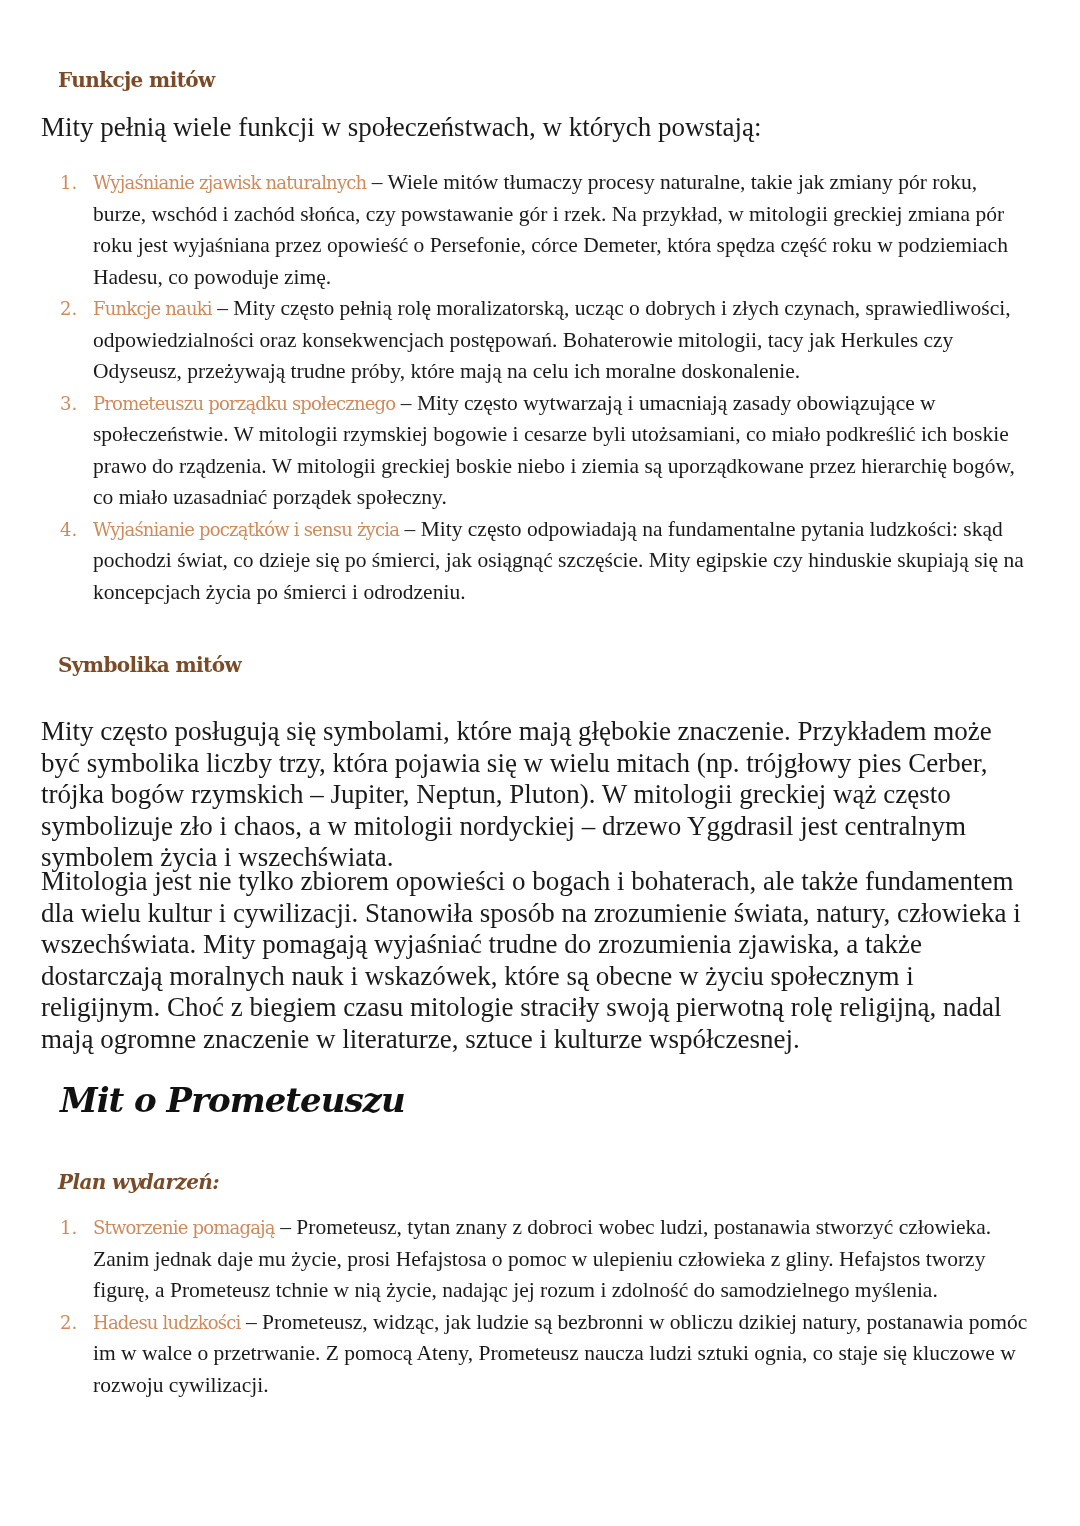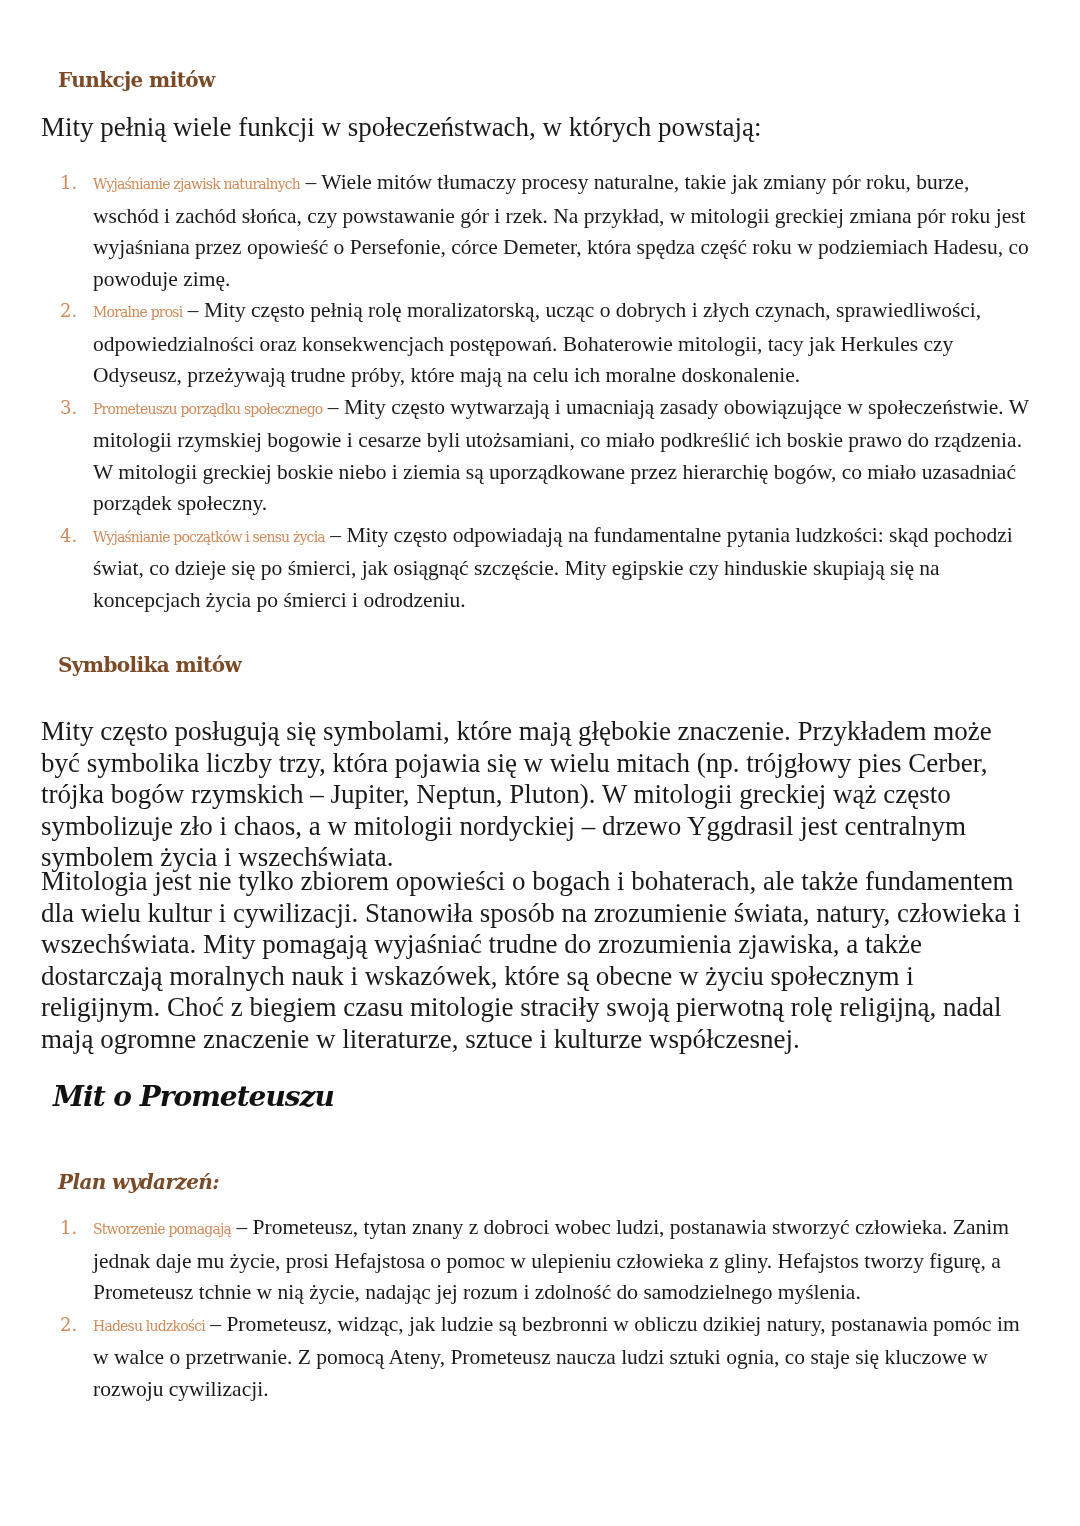--- a/index.html
+++ b/index.html
@@ -23,45 +23,45 @@
     margin: 0;
   }
   .bold { font-weight: normal; }
   ol.list { position: absolute; left: 50px; width: 985px; margin: 0; padding: 0; list-style: none; }
   ol.list li { position: relative; padding-left: 43px; font-size: 21.5px; line-height: 31.5px; }
   .num {
     position: absolute; left: 10px; top: 0;
     color: #d08a5a; font-family: "DejaVu Serif", serif; font-size: 18px;
   }
   .item-title {
-    color: #d08a5a; font-family: "DejaVu Serif", serif; font-size: 14px; letter-spacing: -0.8px;
+    color: #d08a5a; font-family: "DejaVu Serif", serif; font-size: 18px; letter-spacing: -0.8px;
   }
   .script-title {
-    position: absolute; left: 53px; top: 1080px;
+    position: absolute; left: 60px; top: 1080px;
     font-family: "DejaVu Serif", serif; font-style: italic;
-    font-size: 28px; color: #111; letter-spacing: -1px;
+    font-size: 34px; color: #111; letter-spacing: -1px;
     margin: 0;
   }
 </style>
 </head>
 <body>
 
 <div class="page">
 
   <h2 class="h-section" style="top:60px;">Funkcje mitów</h2>
   <p class="para" style="top:112px;">Mity pełnią wiele funkcji w społeczeństwach, w których powstają:</p>
 
   <ol class="list" style="top:167px;">
     <li>
       <span class="num">1.</span>
       <span class="item-title">Wyjaśnianie zjawisk naturalnych</span><span> – Wiele mitów tłumaczy procesy naturalne, takie jak zmiany pór roku, burze, wschód i zachód słońca, czy powstawanie gór i rzek. Na przykład, w mitologii greckiej zmiana pór roku jest wyjaśniana przez opowieść o Persefonie, córce Demeter, która spędza część roku w podziemiach Hadesu, co powoduje zimę.</span>
     </li>
     <li>
       <span class="num">2.</span>
-      <span class="item-title">Moralne prosi</span><span> – Mity często pełnią rolę moralizatorską, ucząc o dobrych i złych czynach, sprawiedliwości, odpowiedzialności oraz konsekwencjach postępowań. Bohaterowie mitologii, tacy jak Herkules czy Odyseusz, przeżywają trudne próby, które mają na celu ich moralne doskonalenie.</span>
+      <span class="item-title">Funkcje nauki</span><span> – Mity często pełnią rolę moralizatorską, ucząc o dobrych i złych czynach, sprawiedliwości, odpowiedzialności oraz konsekwencjach postępowań. Bohaterowie mitologii, tacy jak Herkules czy Odyseusz, przeżywają trudne próby, które mają na celu ich moralne doskonalenie.</span>
     </li>
     <li>
       <span class="num">3.</span>
       <span class="item-title">Prometeuszu porządku społecznego</span><span> – Mity często wytwarzają i umacniają zasady obowiązujące w społeczeństwie. W mitologii rzymskiej bogowie i cesarze byli utożsamiani, co miało podkreślić ich boskie prawo do rządzenia. W mitologii greckiej boskie niebo i ziemia są uporządkowane przez hierarchię bogów, co miało uzasadniać porządek społeczny.</span>
     </li>
     <li>
       <span class="num">4.</span>
       <span class="item-title">Wyjaśnianie początków i sensu życia</span><span> – Mity często odpowiadają na fundamentalne pytania ludzkości: skąd pochodzi świat, co dzieje się po śmierci, jak osiągnąć szczęście. Mity egipskie czy hinduskie skupiają się na koncepcjach życia po śmierci i odrodzeniu.</span>
     </li>
   </ol>

